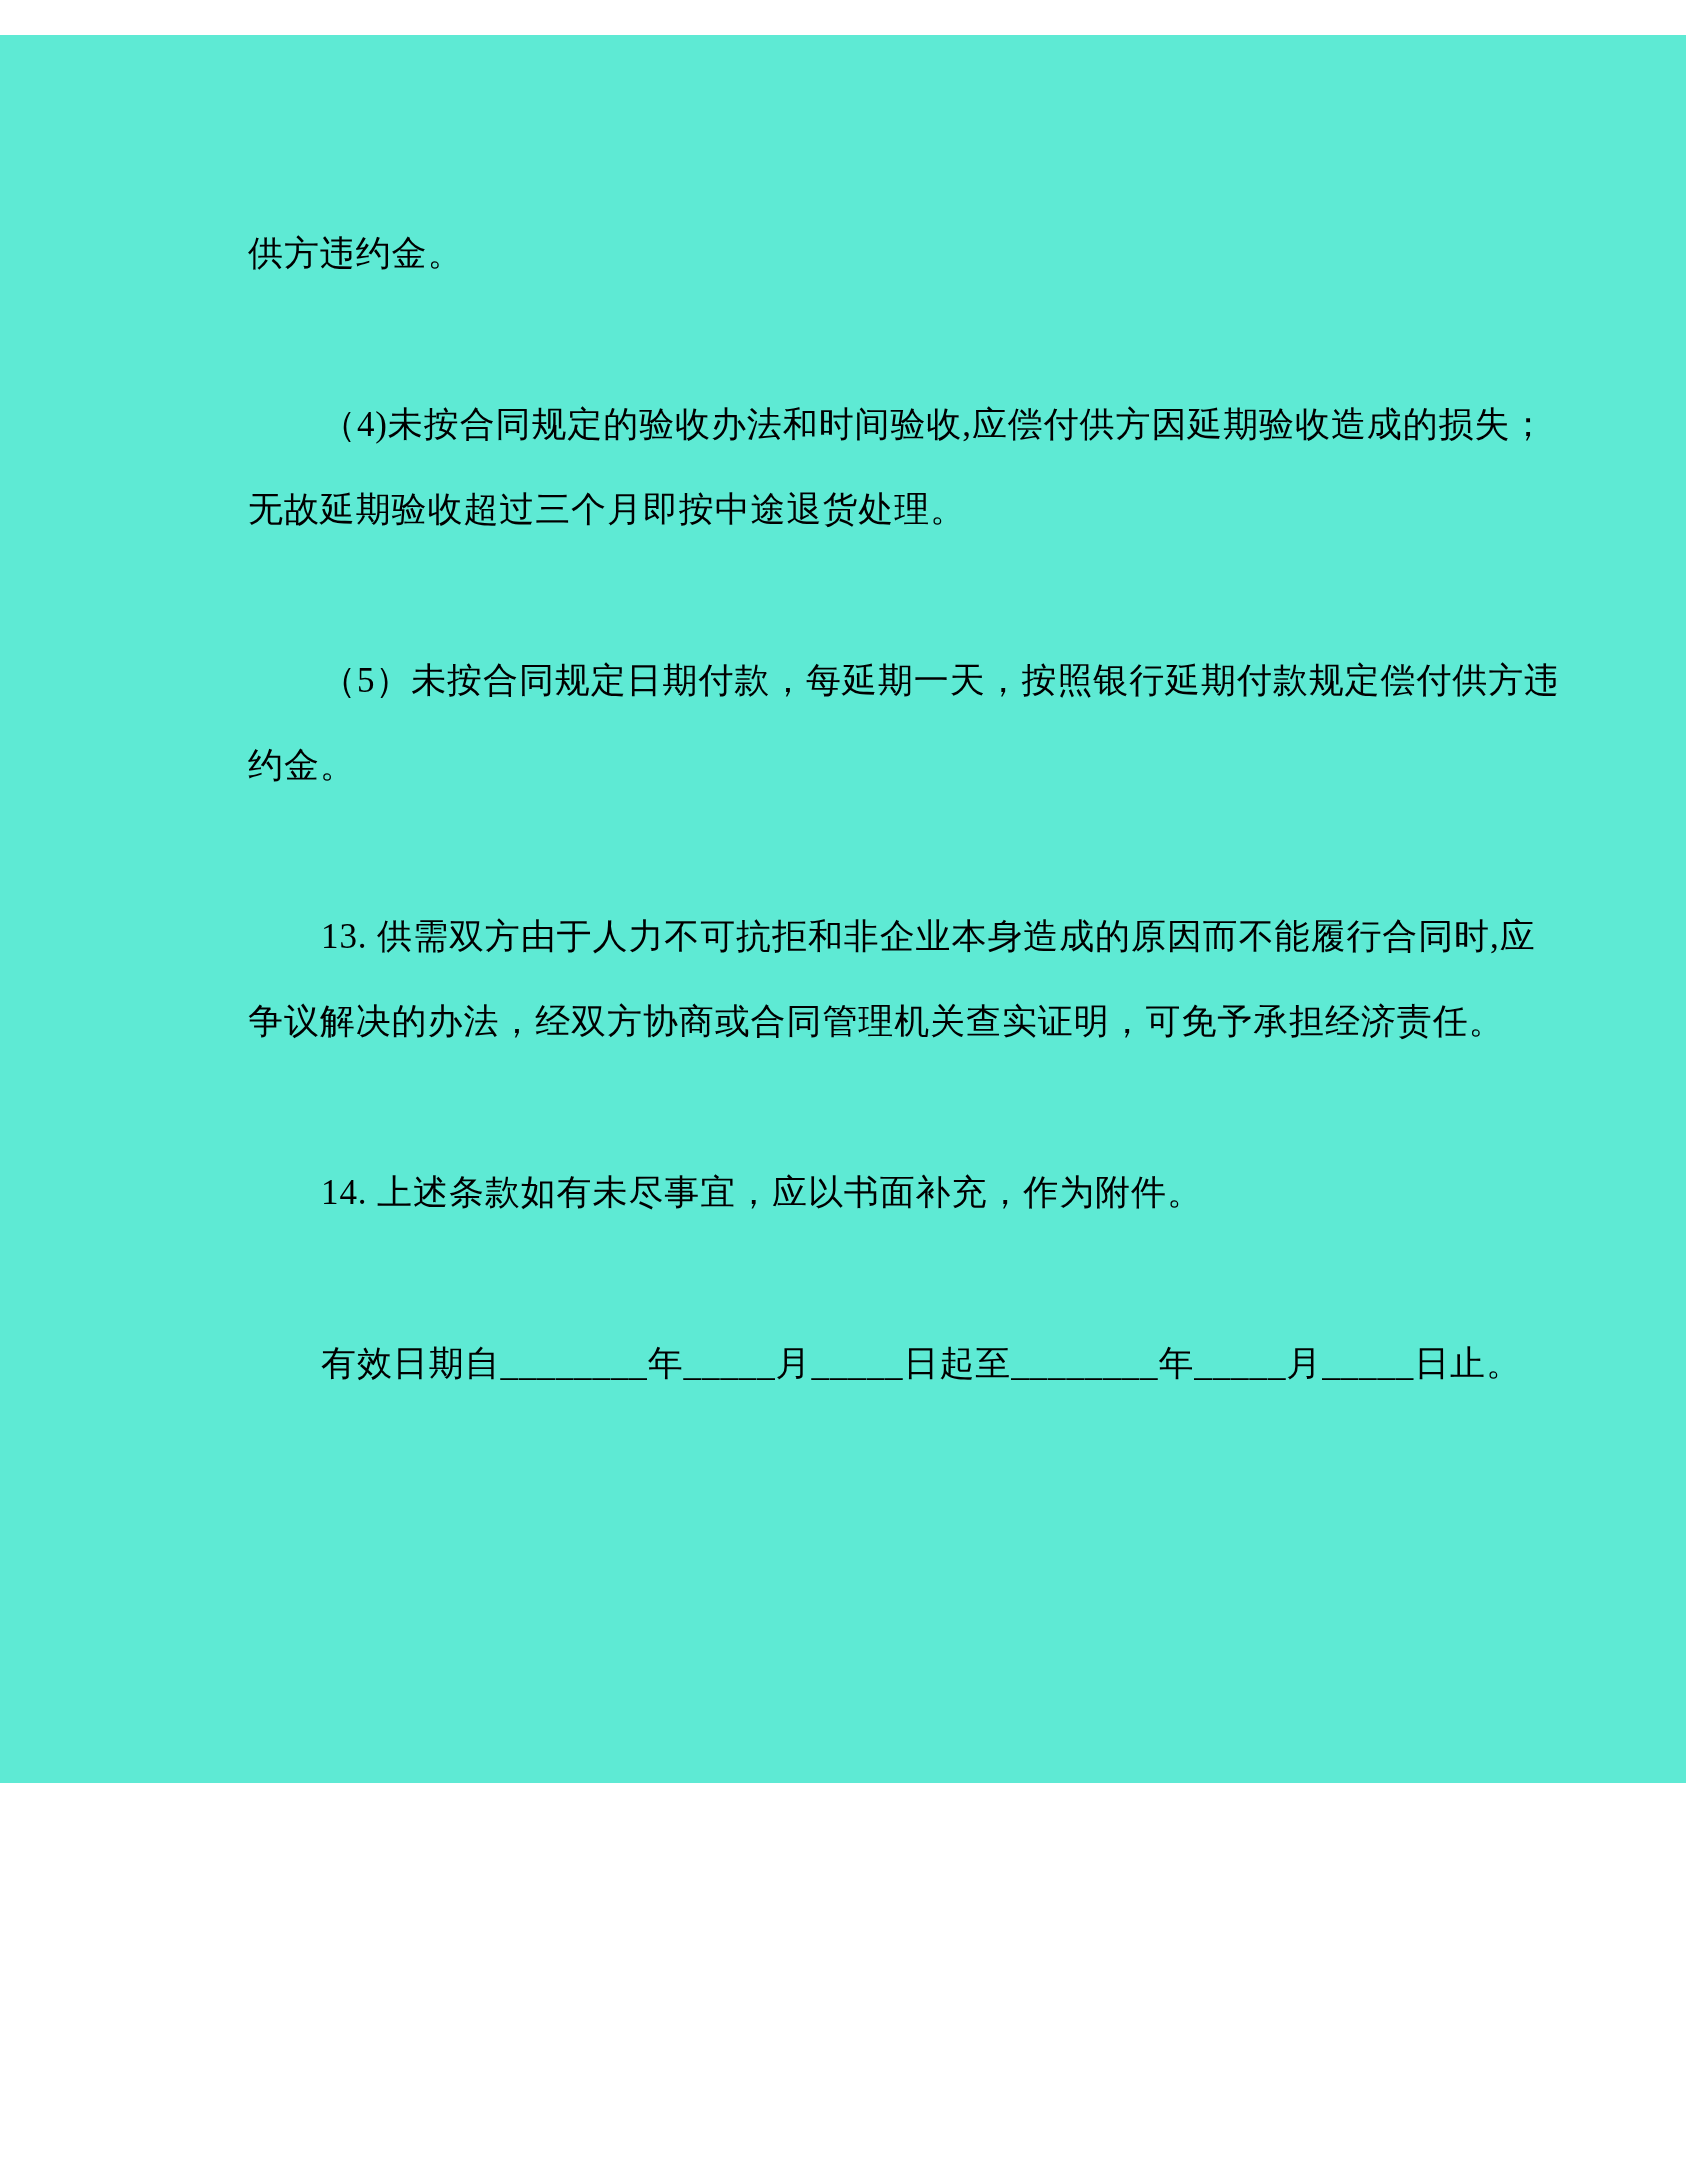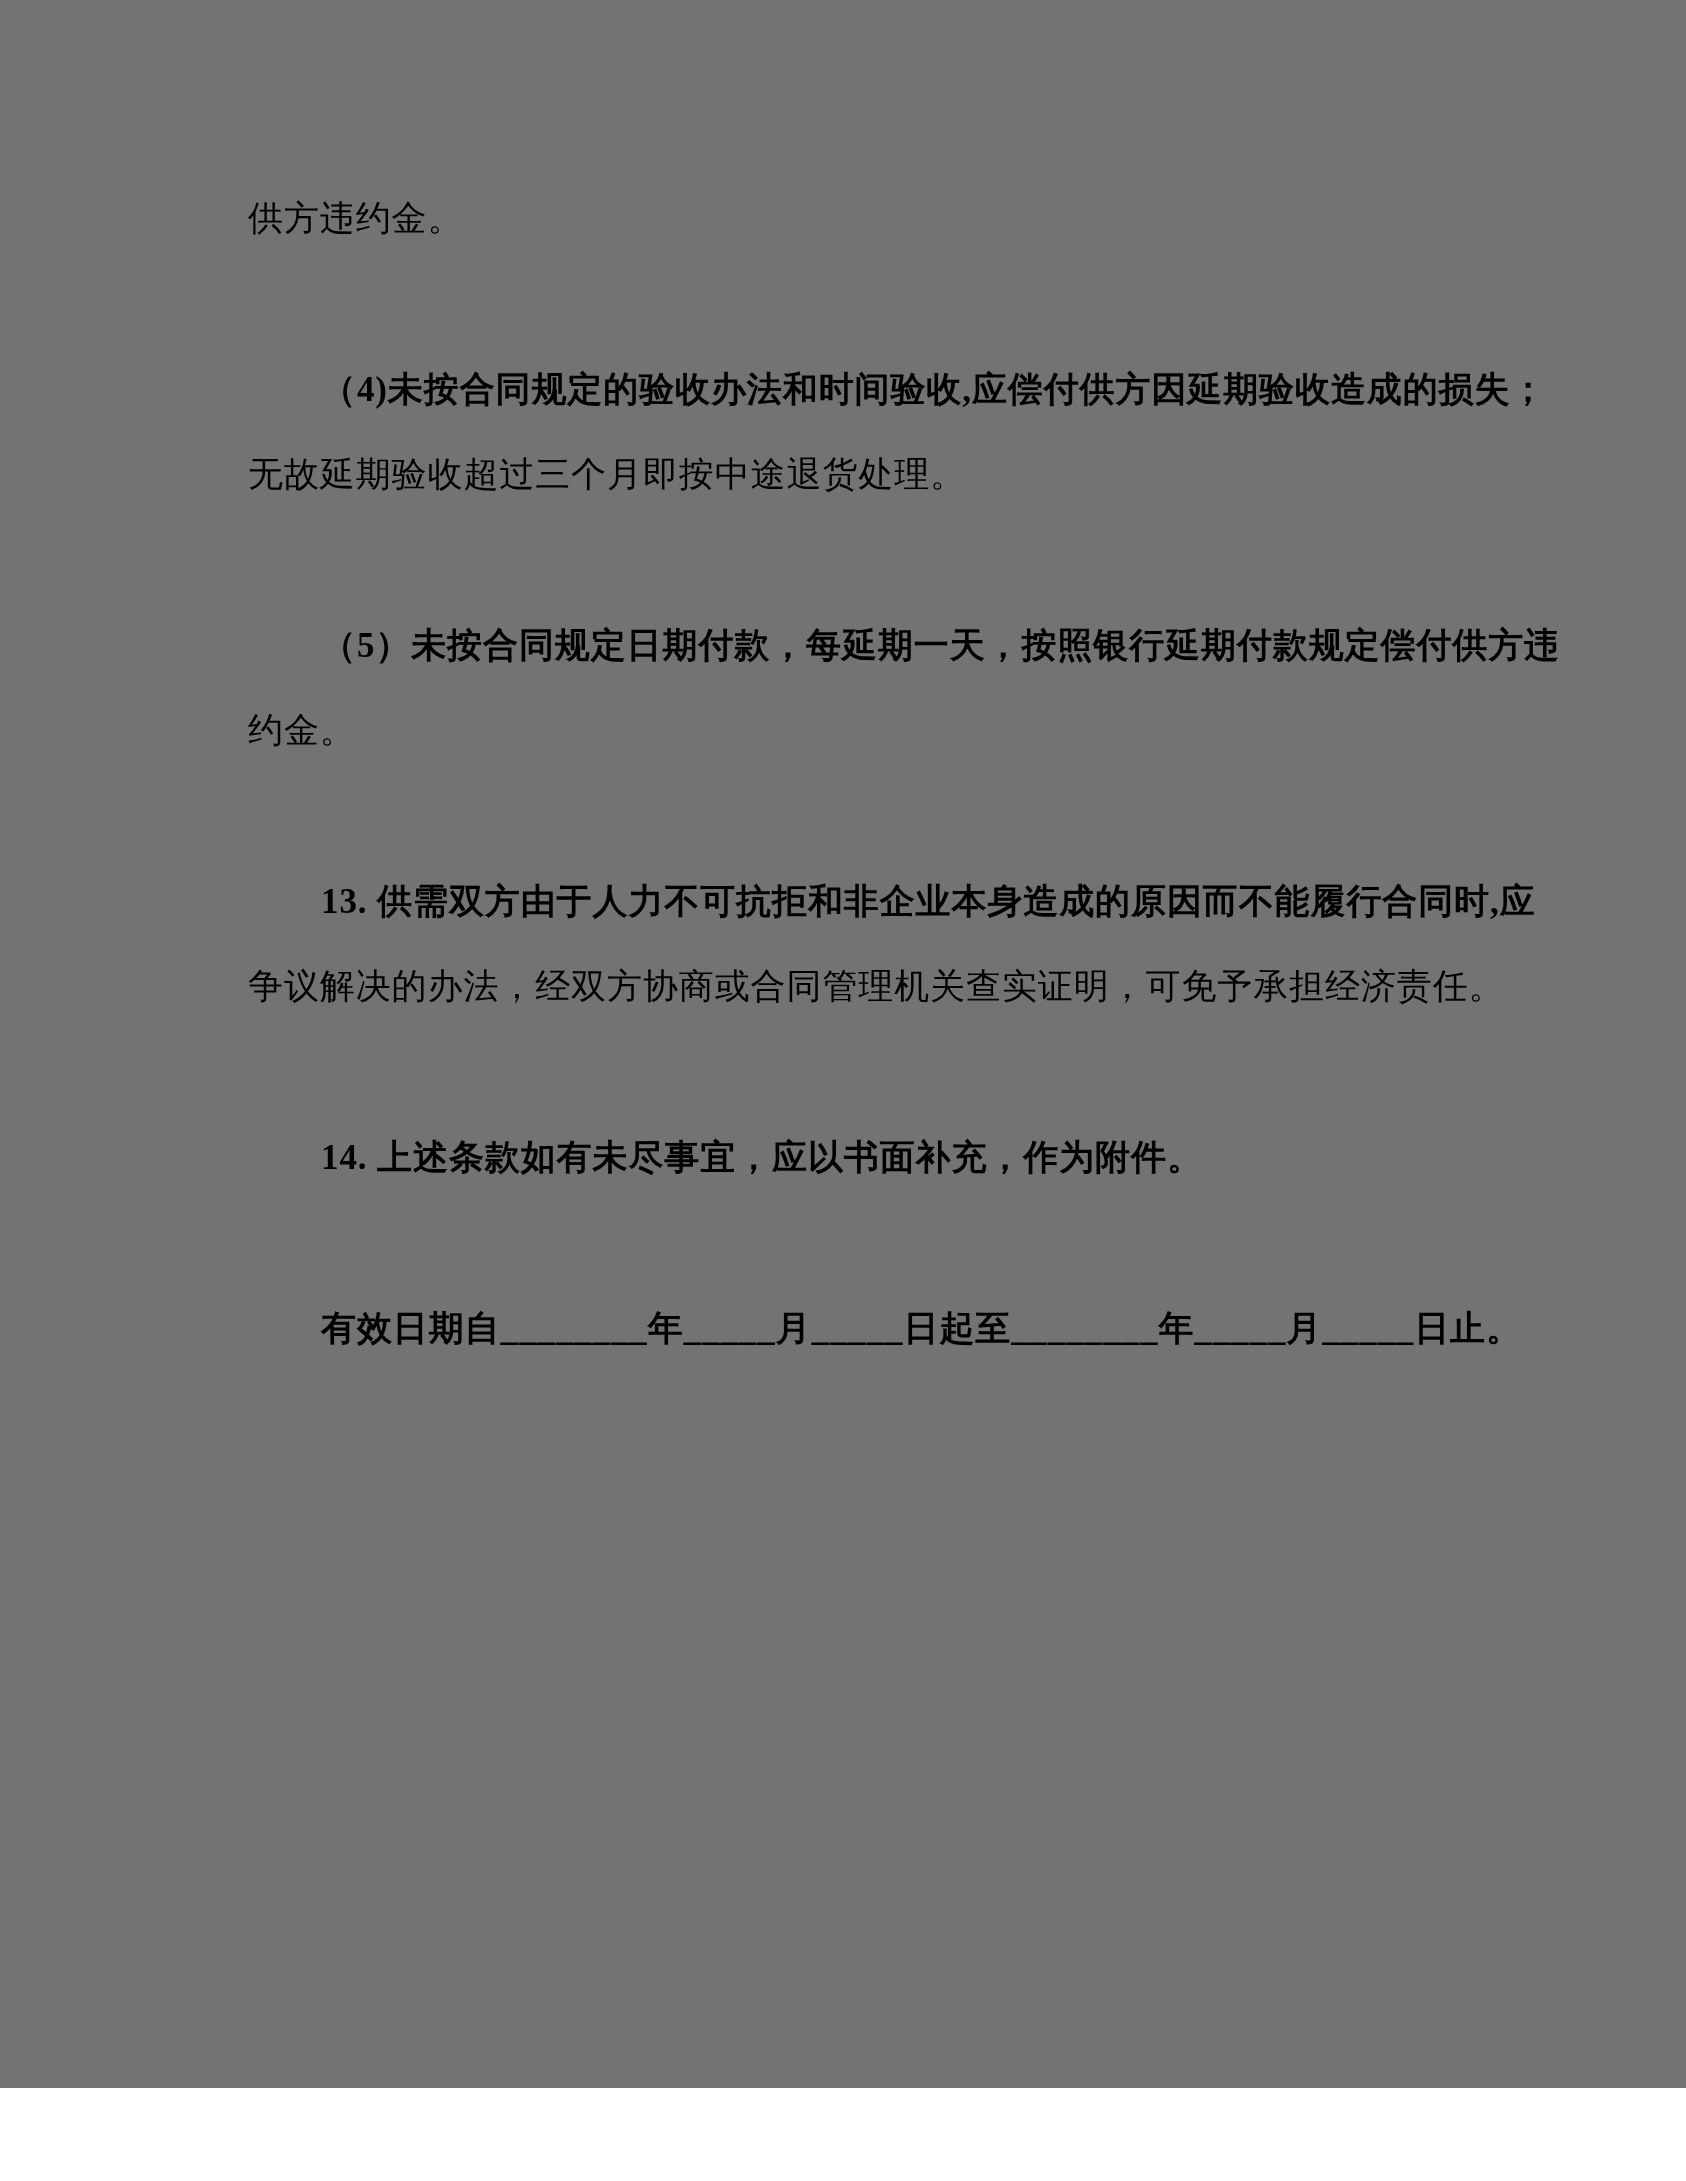--- a/index.html
+++ b/index.html
@@ -3,39 +3,39 @@
 <meta charset="utf-8">
 <style>
   html, body {
     margin: 0;
     padding: 0;
     background: #ffffff;
   }
   .page {
     position: relative;
     width: 1686px;
-    height: 2088px;
-    background: #737373;
+    height: 1748px;
+    background: #5eead4;
     box-sizing: border-box;
     padding: 176px 230px 0 248px;
     font-family: "Liberation Serif", "DejaVu Serif", serif;
     color: #000000;
     font-size: 35px;
     overflow: hidden;
+    margin-top: 35px;
   }
   .doc-line {
     height: 85px;
     line-height: 85px;
     white-space: nowrap;
     letter-spacing: 0.9px;
   }
   
   .doc-line.para {
     margin-top: 86px;
-    font-weight: bold;
   }
   .doc-line.first {
     margin-top: 0;
   }
   
   .doc-line.indent {
     text-indent: 73px;
   }
 </style>
 </head>

